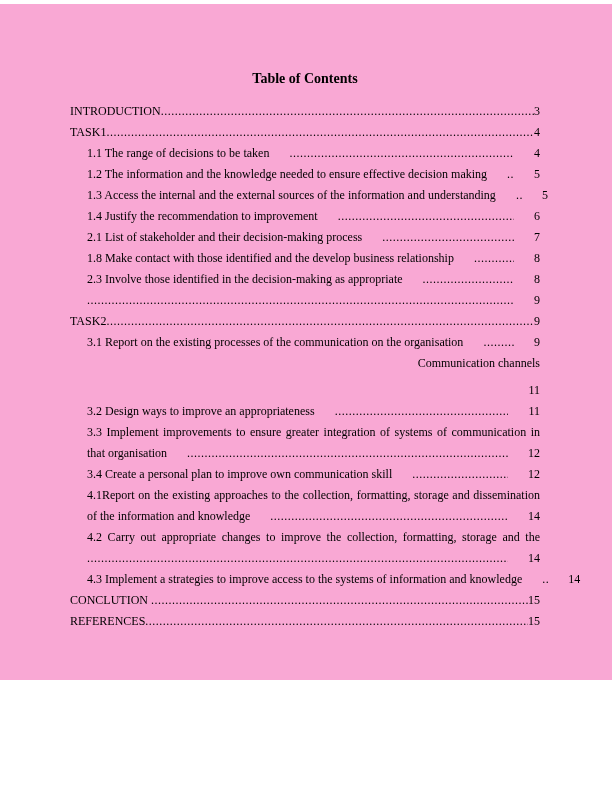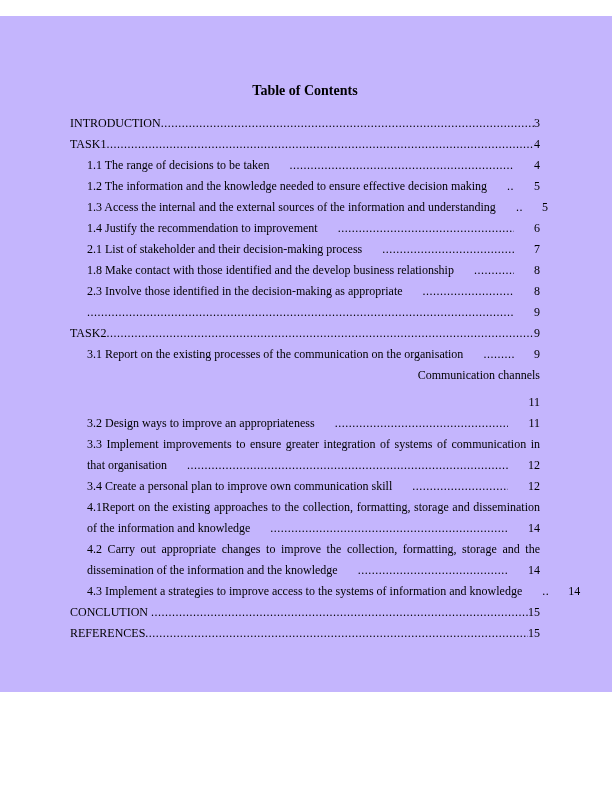--- a/index.html
+++ b/index.html
@@ -1,21 +1,21 @@
 <!DOCTYPE html>
 <html><head>
 <meta charset="utf-8">
 <style>
   html, body { margin: 0; padding: 0; background: #ffffff; }
   .page {
     position: relative;
     width: 612px;
     height: 676px;
-    margin: 16px auto;
-    background: #c4b5fd;
+    margin: 4px auto;
+    background: #f9a8d4;
     color: #000000;
     font-family: "Liberation Serif", "DejaVu Serif", serif;
     box-sizing: border-box;
     padding: 64px 72px 0 70px;
     overflow: hidden;
   }
   .toc-title {
     font-size: 14px;
     font-weight: 700;
     text-align: center;
@@ -136,21 +136,20 @@
         <span class="pagenum">12</span>
       </div>
       <div class="toc-row-justify lvl1"><span class="row-text-j">4.1Report on the existing approaches to the collection, formatting, storage and dissemination</span></div>
       <div class="toc-row lvl1">
         <span class="row-text">of the information and knowledge</span>
         <span class="dots" aria-hidden="true">............................................................................................................................................................................................................................................................................................................</span>
         <span class="pagenum">14</span>
       </div>
       <div class="toc-row-justify lvl1"><span class="row-text-j">4.2 Carry out appropriate changes to improve the collection, formatting, storage and the</span></div>
       <div class="toc-row lvl1">
-        <span class="row-text">dissemination of the information and the knowledge</span>
         <span class="dots" aria-hidden="true">............................................................................................................................................................................................................................................................................................................</span>
         <span class="pagenum">14</span>
       </div>
       <div class="toc-row lvl1">
         <span class="row-text">4.3 Implement a strategies to improve access to the systems of information and knowledge</span>
         <span class="dots" aria-hidden="true">............................................................................................................................................................................................................................................................................................................</span>
         <span class="pagenum">14</span>
       </div>
       <div class="toc-row lvl0">
         <span class="row-text">CONCLUTION </span>

